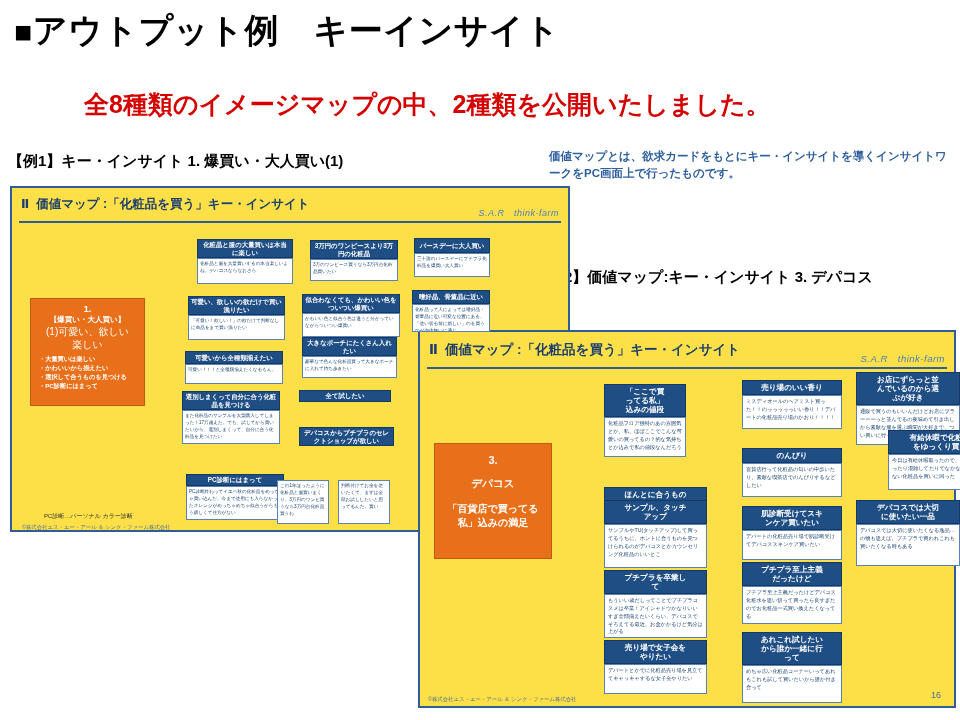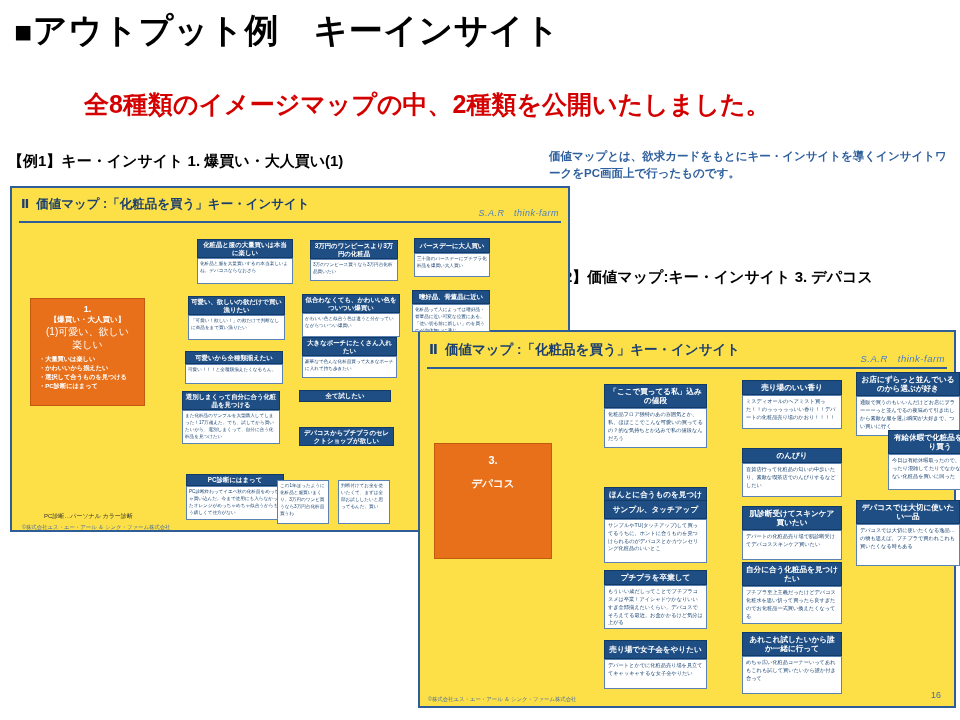--- a/index.html
+++ b/index.html
@@ -42,21 +42,21 @@
   #c2 .l1{font-size:11px;font-weight:bold;}
   #c2 .l2{font-size:10.5px;font-weight:bold;margin-top:11px;}
   #c2 .l3{font-size:10px;font-weight:bold;line-height:1.35;margin-top:11px;}
 
   
   .node{position:absolute;box-sizing:border-box;}
   .node .hd{background:#1f4e84;color:#fff;border:1px solid #123a66;text-align:center;font-weight:bold;box-sizing:border-box;display:flex;align-items:center;justify-content:center;line-height:1.2;}
   .node .bd{background:#ffffff;border:1px solid #5b82b5;color:#17406f;box-sizing:border-box;overflow:hidden;}
   .s1 .hd{font-size:6.4px;padding:1px 2px;}
   .s1 .bd{font-size:4.6px;line-height:1.5;padding:2px 2px;}
-  .s2 .hd{font-size:7.6px;padding:2px 3px;}
+  .s2 .hd{font-size:7.6px;padding:2px 18px;}
   .s2 .bd{font-size:5.2px;line-height:1.5;padding:2px 3px;}
 
   .foot-note{position:absolute;font-size:6px;color:#333;white-space:nowrap;}
   .copy{position:absolute;font-size:5.4px;color:#4a6d9c;white-space:nowrap;}
   .pageno{position:absolute;font-size:9px;color:#4a6d9c;}
 </style>
 </head>
 <body>
 
 <div class="page-title">
@@ -103,20 +103,21 @@
     <div class="brand">S.A.R　think-farm</div>
   </div>
   <svg class="canvas" id="wires2" viewBox="0 0 960 720" style="position: fixed; left: 0px; top: 0px; width: 960px; height: 720px; pointer-events: none; z-index: -1;">
       <path d="M553,501 C578.5,501 578.5,403 604,403 M553,501 C647.5,501 647.5,394 742,394 M553,501 C704.5,501 704.5,390 856,390 M553,501 C647.5,501 647.5,461 742,461 M553,501 C704.5,501 704.5,448 856,448 M553,501 C578.5,501 578.5,498 604,498 M553,501 C578.5,501 578.5,519 604,519 M553,501 C647.5,501 647.5,525 742,525 M553,501 C704.5,501 704.5,519 856,519 M553,501 C578.5,501 578.5,582 604,582 M553,501 C647.5,501 647.5,581 742,581 M553,501 C578.5,501 578.5,659 604,659 M553,501 C647.5,501 647.5,651 742,651 " fill="none" stroke="#5b82b5" stroke-width="0.9"></path>
     </svg>
 </div>
 
 <div class="center-box" id="c2">
   <div class="l1">3.</div>
   <div class="l2">デパコス</div>
+  <div class="l3">「百貨店で買ってる私」込みの満足</div>
 </div>
 
 <div class="copy" style="left:428px;top:696px;">©株式会社エス・エー・アール ＆ シンク・ファーム株式会社</div>
 <div class="pageno" style="left:931px;top:690px;">16</div>
 
 <div id="node-layer">
     <div class="node s1" style="left: 197px; top: 239px; width: 96px;">
       <div class="hd" style="min-height: 15px;">化粧品と服の大量買いは本当に楽しい</div>
       <div class="bd" style="height: 26px;">化粧品と服を大量買いするの本当楽しいよね。デパコスならなおさら</div>
     </div>
@@ -161,21 +162,21 @@
     <div class="node s1" style="left: 186px; top: 474px; width: 98px;">
       <div class="hd" style="min-height: 12px;">PC診断にはまって</div>
       <div class="bd" style="height: 34px;">PC診断終わってイエベ秋の化粧品をめっちゃ買い込んだ。今まで使用にも入らなかったオレンジがめっちゃめちゃ似合うからもう嬉しくて仕方がない</div>
     </div>
     <div class="node s1" style="left: 277px; top: 480px; width: 52px;">
       <div class="bd" style="height: 44px;">この1年ほったように化粧品と服買いまくり。3万円のワンピ買うなら3万円台化粧品買うわ</div>
     </div>
     <div class="node s1" style="left: 338px; top: 480px; width: 52px;">
       <div class="bd" style="height: 44px;">判断付けてお金を使いたくて、まずは全部お試ししたいと思ってるんだ。買い</div>
     </div>
-    <div class="node s2" style="left: 604px; top: 384px; width: 103px;">
+    <div class="node s2" style="left: 604px; top: 384px; width: 82px;">
       <div class="hd" style="min-height: 19px;">「ここで買ってる私」込みの値段</div>
       <div class="bd" style="height: 40px;">化粧品フロア独特のあの雰囲気とか、私、ほぼここでこんな可愛いの買ってるの？的な気持ちとか込みで私の値段なんだろう</div>
     </div>
     <div class="node s2" style="left: 742px; top: 380px; width: 100px;">
       <div class="hd" style="min-height: 14px;">売り場のいい香り</div>
       <div class="bd" style="height: 34px;">ミスディオールのヘアミスト買った！！のっっっっっいい香り！！デパートの化粧品売り場のかおり！！！！</div>
     </div>
     <div class="node s2" style="left: 856px; top: 372px; width: 104px;">
       <div class="hd" style="min-height: 18px;">お店にずらっと並んでいるのから選ぶが好き</div>
       <div class="bd" style="height: 40px;">通販で買うのもいいんだけどお店にブラーーーっと並んでるの夜味めて引き出しから素敵な服を選ぶ瞬間が大好きで、つい買いに行く</div>
@@ -201,21 +202,21 @@
     </div>
     <div class="node s2" style="left: 856px; top: 500px; width: 104px;">
       <div class="hd" style="min-height: 19px;">デパコスでは大切に使いたい一品</div>
       <div class="bd" style="height: 42px;">デパコスでは大切に使いたくなる逸品…の物も思えば、プチプラで買われこれも買いたくなる時もある</div>
     </div>
     <div class="node s2" style="left: 604px; top: 570px; width: 103px;">
       <div class="hd" style="min-height: 12px;">プチプラを卒業して</div>
       <div class="bd" style="height: 44px;">もういい歳だしってことでプチプラコスメは卒業！アイシャドウかなりいいすぎ全部揃えたいくらい。デパコスでそろえてる最近。お金かかるけど気分は上がる</div>
     </div>
     <div class="node s2" style="left: 742px; top: 562px; width: 100px;">
-      <div class="hd" style="min-height: 19px;">自分に合う化粧品を見つけたい</div>
+      <div class="hd" style="min-height: 19px;">プチプラ至上主義だったけど</div>
       <div class="bd" style="height: 38px;">プチプラ至上主義だったけどデパコス化粧水を思い切って買ったら良すぎたのでお化粧品一式買い換えたくなってる</div>
     </div>
     <div class="node s2" style="left: 604px; top: 640px; width: 103px;">
       <div class="hd" style="min-height: 19px;">売り場で女子会をやりたい</div>
       <div class="bd" style="height: 30px;">デパートとかでに化粧品売り場を見立ててキャッキャするな女子会やりたい</div>
     </div>
     <div class="node s2" style="left: 742px; top: 632px; width: 100px;">
       <div class="hd" style="min-height: 19px;">あれこれ試したいから誰か一緒に行って</div>
       <div class="bd" style="height: 38px;">めちゃ広い化粧品コーナーいってあれもこれも試して買いたいから誰か付き合って</div>
     </div>

